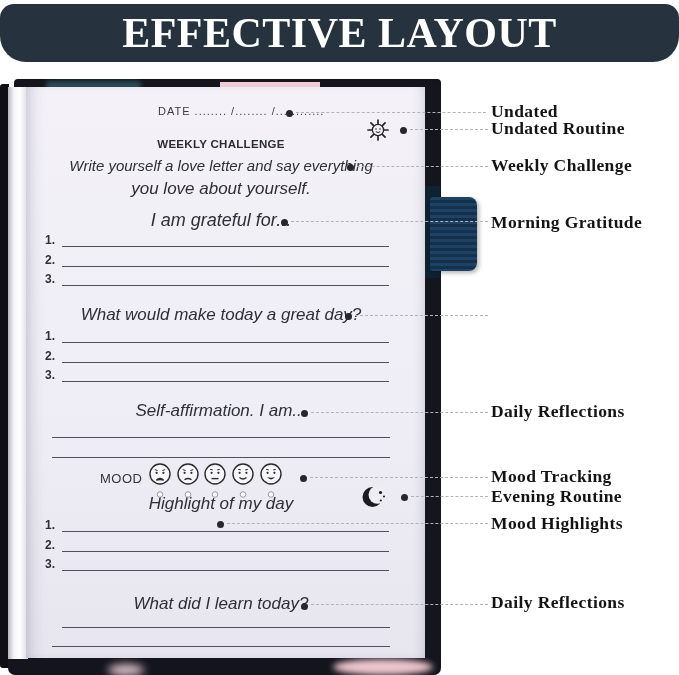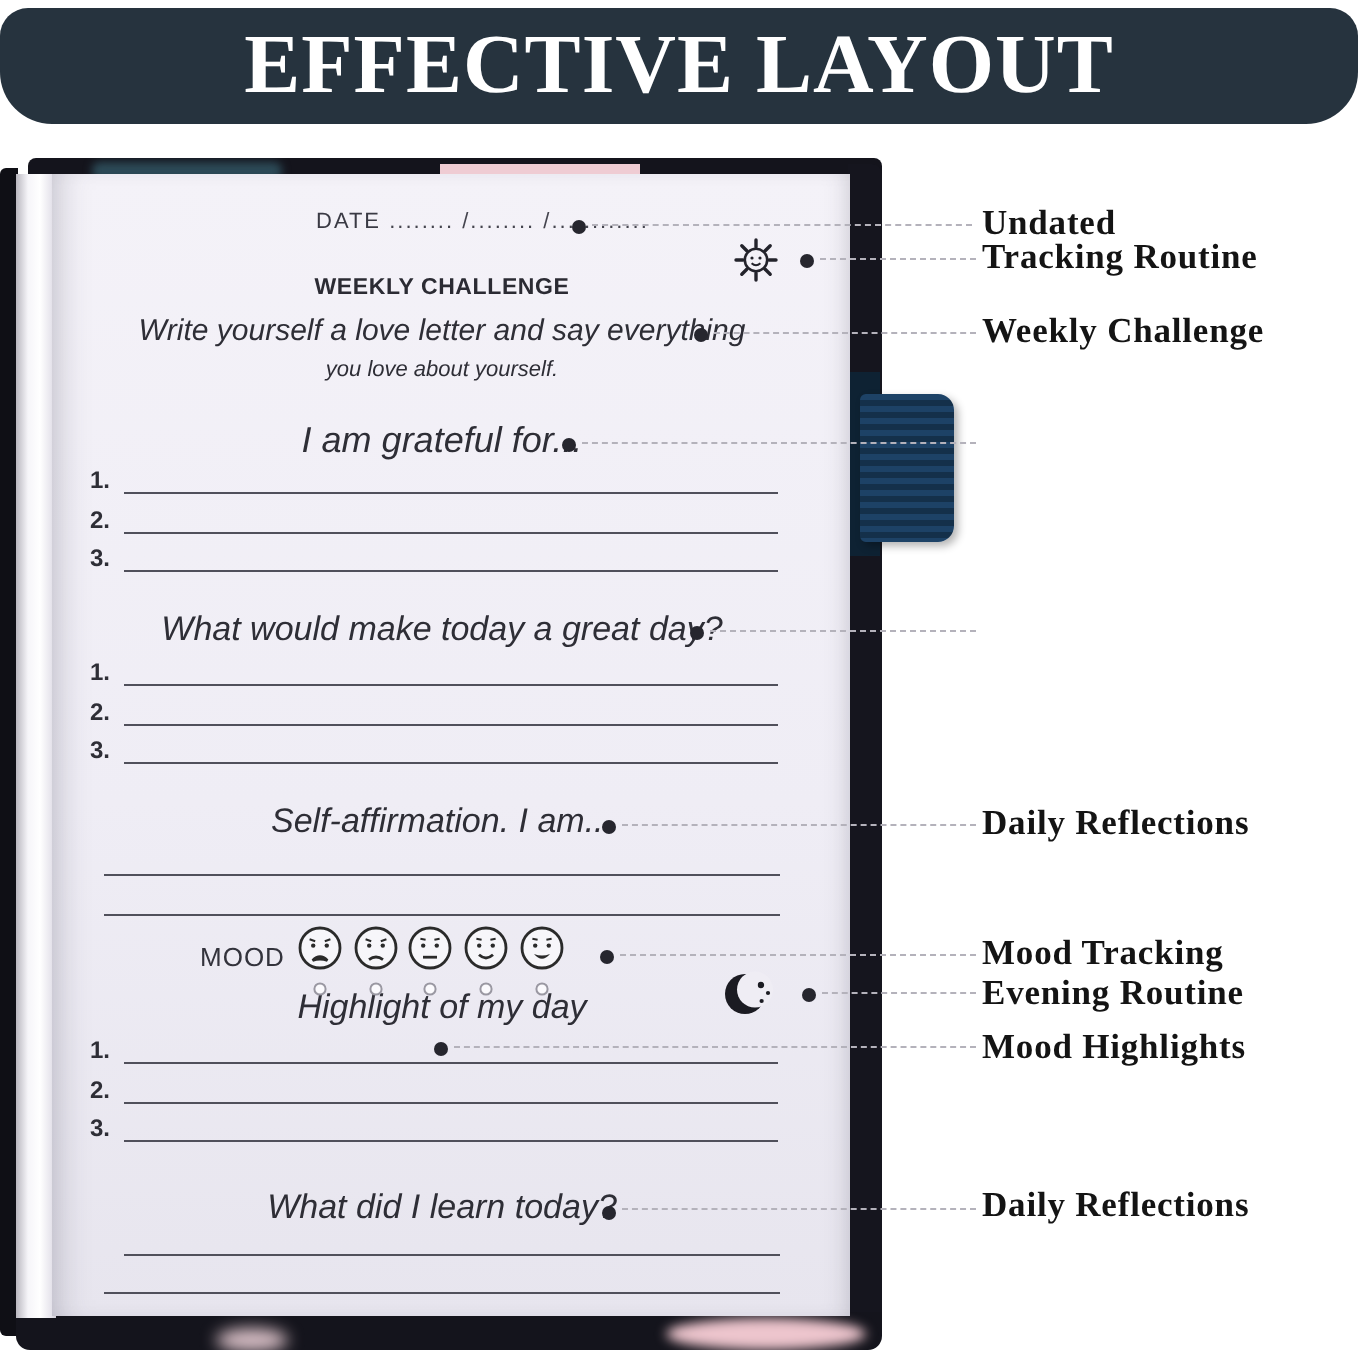--- a/index.html
+++ b/index.html
@@ -31,21 +31,21 @@
   .pen-loop{left:430px;top:197px;width:47px;height:74px;border-radius:3px 8px 8px 3px;
       background:repeating-linear-gradient(180deg,#1d4266 0 3px,#14304a 3px 6px);
       box-shadow:2px 2px 4px rgba(0,0,0,.3);}
 
   
   .date-row{left:158px;top:105px;font-size:11px;color:#3a3a44;letter-spacing:1px;}
   .date-row .dots{letter-spacing:1px;color:#44444e;}
   .prompt{left:30px;width:382px;text-align:center;font-style:italic;color:#2e2e36;white-space:nowrap;}
   .wc-title{top:138px;font-size:11.5px;font-weight:700;font-style:normal;letter-spacing:.3px;color:#2b2b33;}
   .wc1{top:157px;font-size:15px;}
-  .wc2{top:179px;font-size:11px;}
+  .wc2{top:179px;font-size:17px;}
   .p-grat{top:210px;font-size:18px;}
   .p-day{top:305px;font-size:17px;}
   .p-aff{top:401px;font-size:17px;}
   .p-high{top:494px;font-size:17px;}
   .p-learn{top:594px;font-size:17px;}
   .mood-label{left:100px;top:471px;font-size:13px;letter-spacing:.5px;color:#33333c;}
 
   .num{font-weight:600;font-size:12px;color:#2e2e36;}
   .rule{height:0;border-top:1.5px solid #50505b;}
 
@@ -204,21 +204,22 @@
   <div class="abs dash" style="left:357px;top:166px;width:131px"></div>
   <div class="abs dash" style="left:291px;top:221px;width:197px"></div>
   <div class="abs dash" style="left:355px;top:315px;width:133px"></div>
   <div class="abs dash" style="left:311px;top:412px;width:177px"></div>
   <div class="abs dash" style="left:310px;top:477px;width:178px"></div>
   <div class="abs dash" style="left:411px;top:496px;width:77px"></div>
   <div class="abs dash" style="left:227px;top:523px;width:261px"></div>
   <div class="abs dash" style="left:311px;top:604px;width:177px"></div>
 
   <div class="abs note-label" style="top:101px">Undated</div>
-  <div class="abs note-label" style="top:118px">Tracking Routine</div>
+  <div class="abs note-label" style="top:118px">Undated Routine</div>
   <div class="abs note-label" style="top:155px">Weekly Challenge</div>
+  <div class="abs note-label" style="top:212px">Morning Gratitude</div>
   <div class="abs note-label" style="top:401px">Daily Reflections</div>
   <div class="abs note-label" style="top:466px">Mood Tracking</div>
   <div class="abs note-label" style="top:486px">Evening Routine</div>
   <div class="abs note-label" style="top:513px">Mood Highlights</div>
   <div class="abs note-label" style="top:592px">Daily Reflections</div>
 
 </div>
 
 </body></html>

